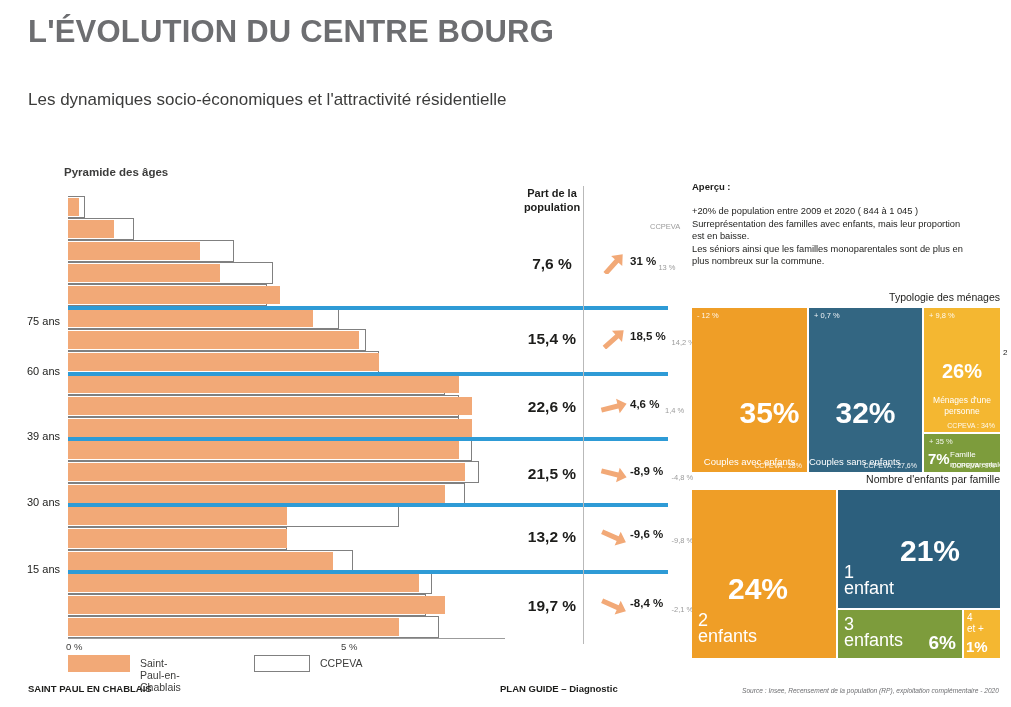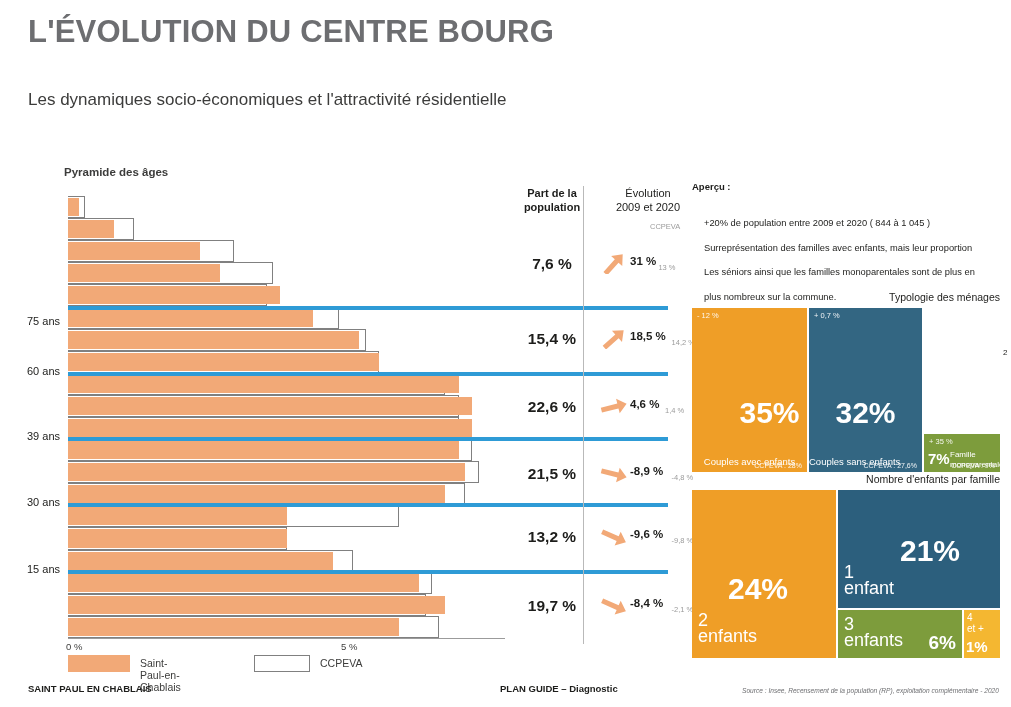--- a/index.html
+++ b/index.html
@@ -52,21 +52,21 @@
   .part-val{position:absolute;width:120px;text-align:center;left:492px;font-size:15.5px;font-weight:bold;color:#1d1d1b;}
 
   .evo-group{position:absolute;left:600px;width:90px;height:26px;}
   .evo-main{position:absolute;left:30px;top:0px;font-size:11.5px;font-weight:bold;color:#1d1d1b;white-space:nowrap;}
   .evo-sub{position:absolute;top:8px;font-size:7.5px;color:#9b9b9b;white-space:nowrap;}
   .arrow{position:absolute;left:0;top:-1px;width:28px;height:20px;}
 
   
   .apercu-title{position:absolute;left:692px;top:181px;font-size:9.5px;font-weight:bold;color:#1d1d1b;}
   .apercu-body{position:absolute;left:692px;top:205px;width:310px;font-size:9.3px;line-height:12.6px;color:#1d1d1b;}
-  .apercu-body p{margin:12px;}
+  .apercu-body p{margin:0;}
 
   
   .tm-title{position:absolute;font-size:10.5px;color:#1d1d1b;text-align:right;width:308px;left:692px;}
   .tm{position:absolute;left:692px;width:308px;}
   .cell{position:absolute;box-sizing:border-box;overflow:hidden;}
   .cell .evo{position:absolute;left:5px;top:3px;font-size:7.5px;color:#ffffff;opacity:.92;}
   .cell .ccp{position:absolute;right:5px;bottom:3px;font-size:7px;color:#ffffff;opacity:.92;}
   .big{position:absolute;color:#ffffff;font-weight:bold;}
   .lab{position:absolute;color:#ffffff;}
   .edge-note{position:absolute;left:1003px;top:348px;font-size:8px;color:#1d1d1b;}
@@ -187,24 +187,20 @@
       <div class="sep-wide" style="top: 503px;"></div>
       <div class="age-lab" style="top: 496px;">30 ans</div>
       <div class="sep-wide" style="top: 570px;"></div>
       <div class="age-lab" style="top: 563px;">15 ans</div>
     </div>
 
   <div class="col-head" style="left:492px;top:186px;width:120px;">
     <span>Part de la</span><br>
     <span>population</span>
   </div>
-  <div class="col-head" style="left:593px;top:186px;width:110px;font-weight:normal;">
-    <span>Évolution</span><br>
-    <span>2009 et 2020</span>
-  </div>
   <div class="ccpeva-head">CCPEVA</div>
   <div class="divider"></div>
 
   <div id="groups">
       <div class="part-val" style="top: 255px;">7,6 %</div>
       <div class="evo-group" style="top: 255px;">
         <span class="arrow"><svg width="28" height="20" viewBox="0 0 28 20">
             <g transform="rotate(-48 14 10)">
               <path d="M1 7.5 h17 v-5 l9 7.5 -9 7.5 v-5 h-17 z" fill="#f2a977"></path>
             </g>
@@ -261,38 +257,45 @@
           </svg></span>
         <span class="evo-main">-8,4 %</span>
         <span class="evo-sub" style="left: 71.6px;">-2,1 %</span>
       </div>
     </div>
 
   <div class="apercu-title">Aperçu :</div>
   <div class="apercu-body">
     <p>+20% de population entre 2009 et 2020 ( 844 à 1 045 )</p>
     <p>Surreprésentation des familles avec enfants, mais leur proportion</p>
+    <p>est en baisse.</p>
     <p>Les séniors ainsi que les familles monoparentales sont de plus en</p>
     <p>plus nombreux sur la commune.</p>
   </div>
 
   <div class="tm-title" style="top:291px;">Typologie des ménages</div>
   <div class="tm" id="tm1" style="top:308px;height:164px;">
       <div class="cell" style="left: 0px; top: 0px; width: 115px; height: 164px; background: rgb(239, 158, 39);">
         <span class="evo">- 12 %</span>
         <span class="ccp">CCPEVA : 28%</span>
         <div class="big" style="font-size: 30px; width: 100%; text-align: center; top: 88px; margin-left: 20px;">35%</div>
         <div class="lab" style="font-size: 9.5px; line-height: 11.5px; width: 100%; text-align: center; top: 148px;">Couples avec enfants</div>
       </div>
       <div class="cell" style="left: 117px; top: 0px; width: 113px; height: 164px; background: rgb(51, 102, 130);">
         <span class="evo">+ 0,7 %</span>
         <span class="ccp">CCPEVA : 27,6%</span>
         <div class="big" style="font-size: 30px; width: 100%; text-align: center; top: 88px;">32%</div>
         <div class="lab" style="font-size: 9.5px; line-height: 11.5px; width: 100%; text-align: left; top: 148px;">Couples sans enfants</div>
       </div>
+      <div class="cell" style="left: 232px; top: 0px; width: 76px; height: 124px; background: rgb(244, 183, 49);">
+        <span class="evo">+ 9,8 %</span>
+        <span class="ccp">CCPEVA : 34%</span>
+        <div class="big" style="font-size: 20px; width: 100%; text-align: center; top: 52px;">26%</div>
+        <div class="lab" style="font-size: 8.5px; line-height: 10.5px; width: 100%; text-align: center; top: 87px;">Ménages d'une personne</div>
+      </div>
       <div class="cell" style="left: 232px; top: 126px; width: 76px; height: 38px; background: rgb(125, 156, 60);">
         <span class="evo">+ 35 %</span>
         <span class="ccp">CCPEVA : 9%</span>
         <div class="big" style="font-size: 15px; left: 4px; top: 16px;">7%</div>
         <div class="lab" style="font-size: 8px; line-height: 10px; left: 26px; top: 16px; width: 52px;">Famille monoparentale</div>
       </div>
     </div>
   <div class="edge-note">2</div>
 
   <div class="tm-title" style="top:473px;">Nombre d'enfants par famille</div>

